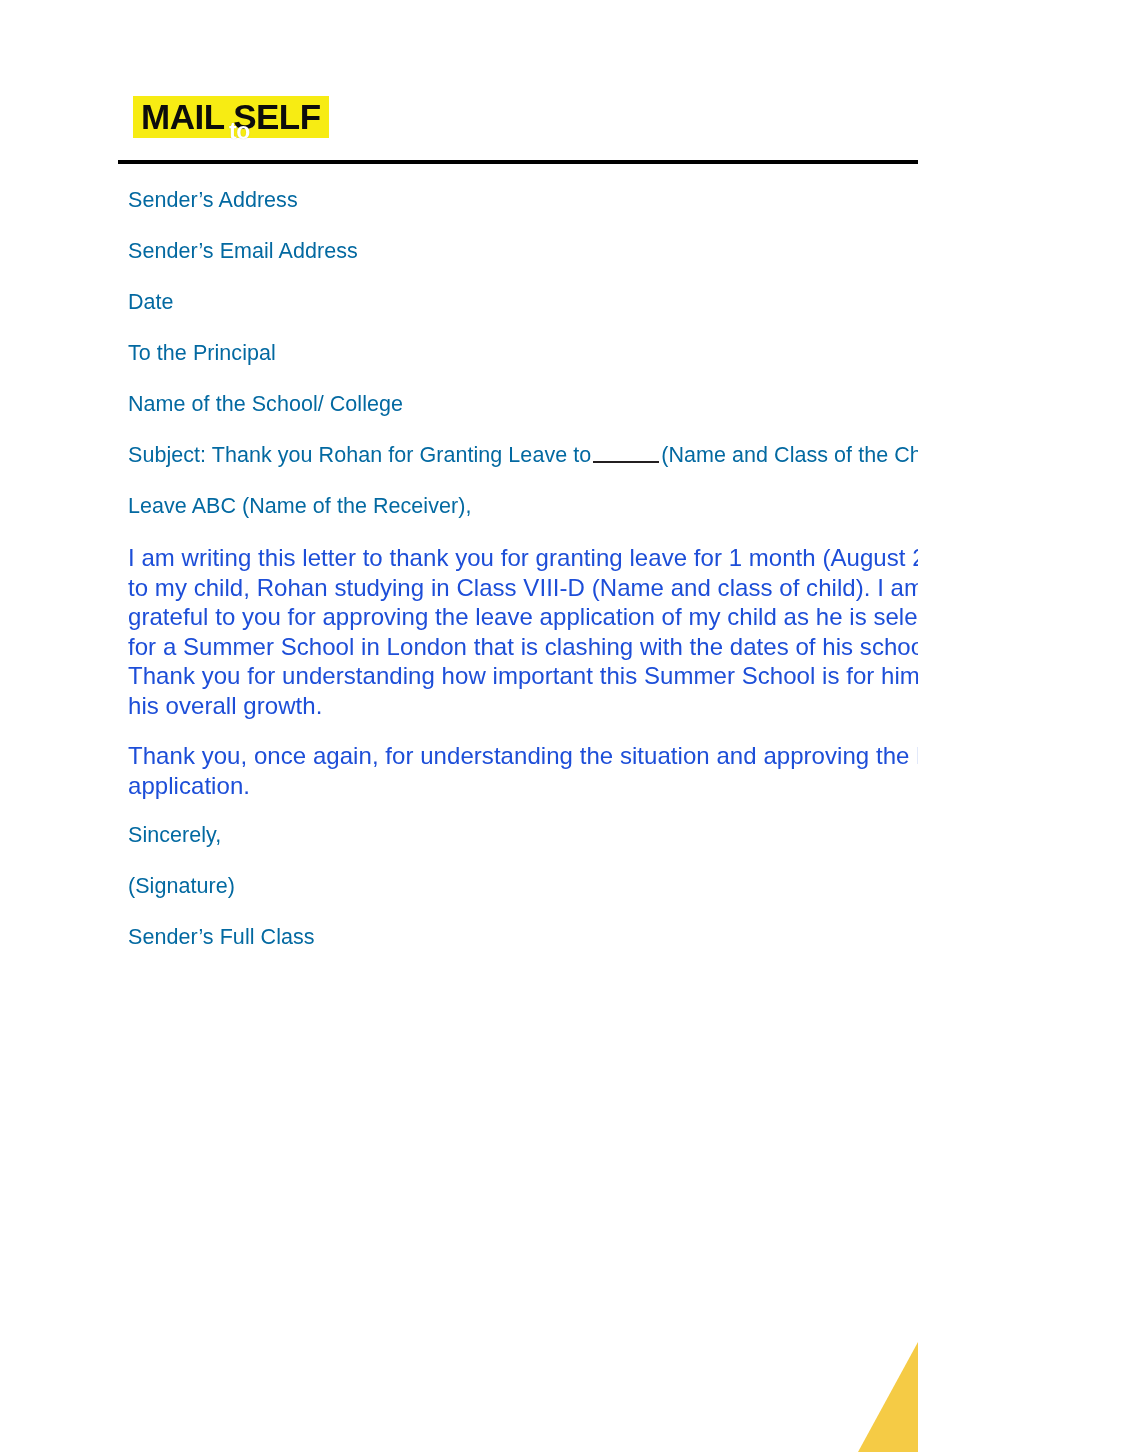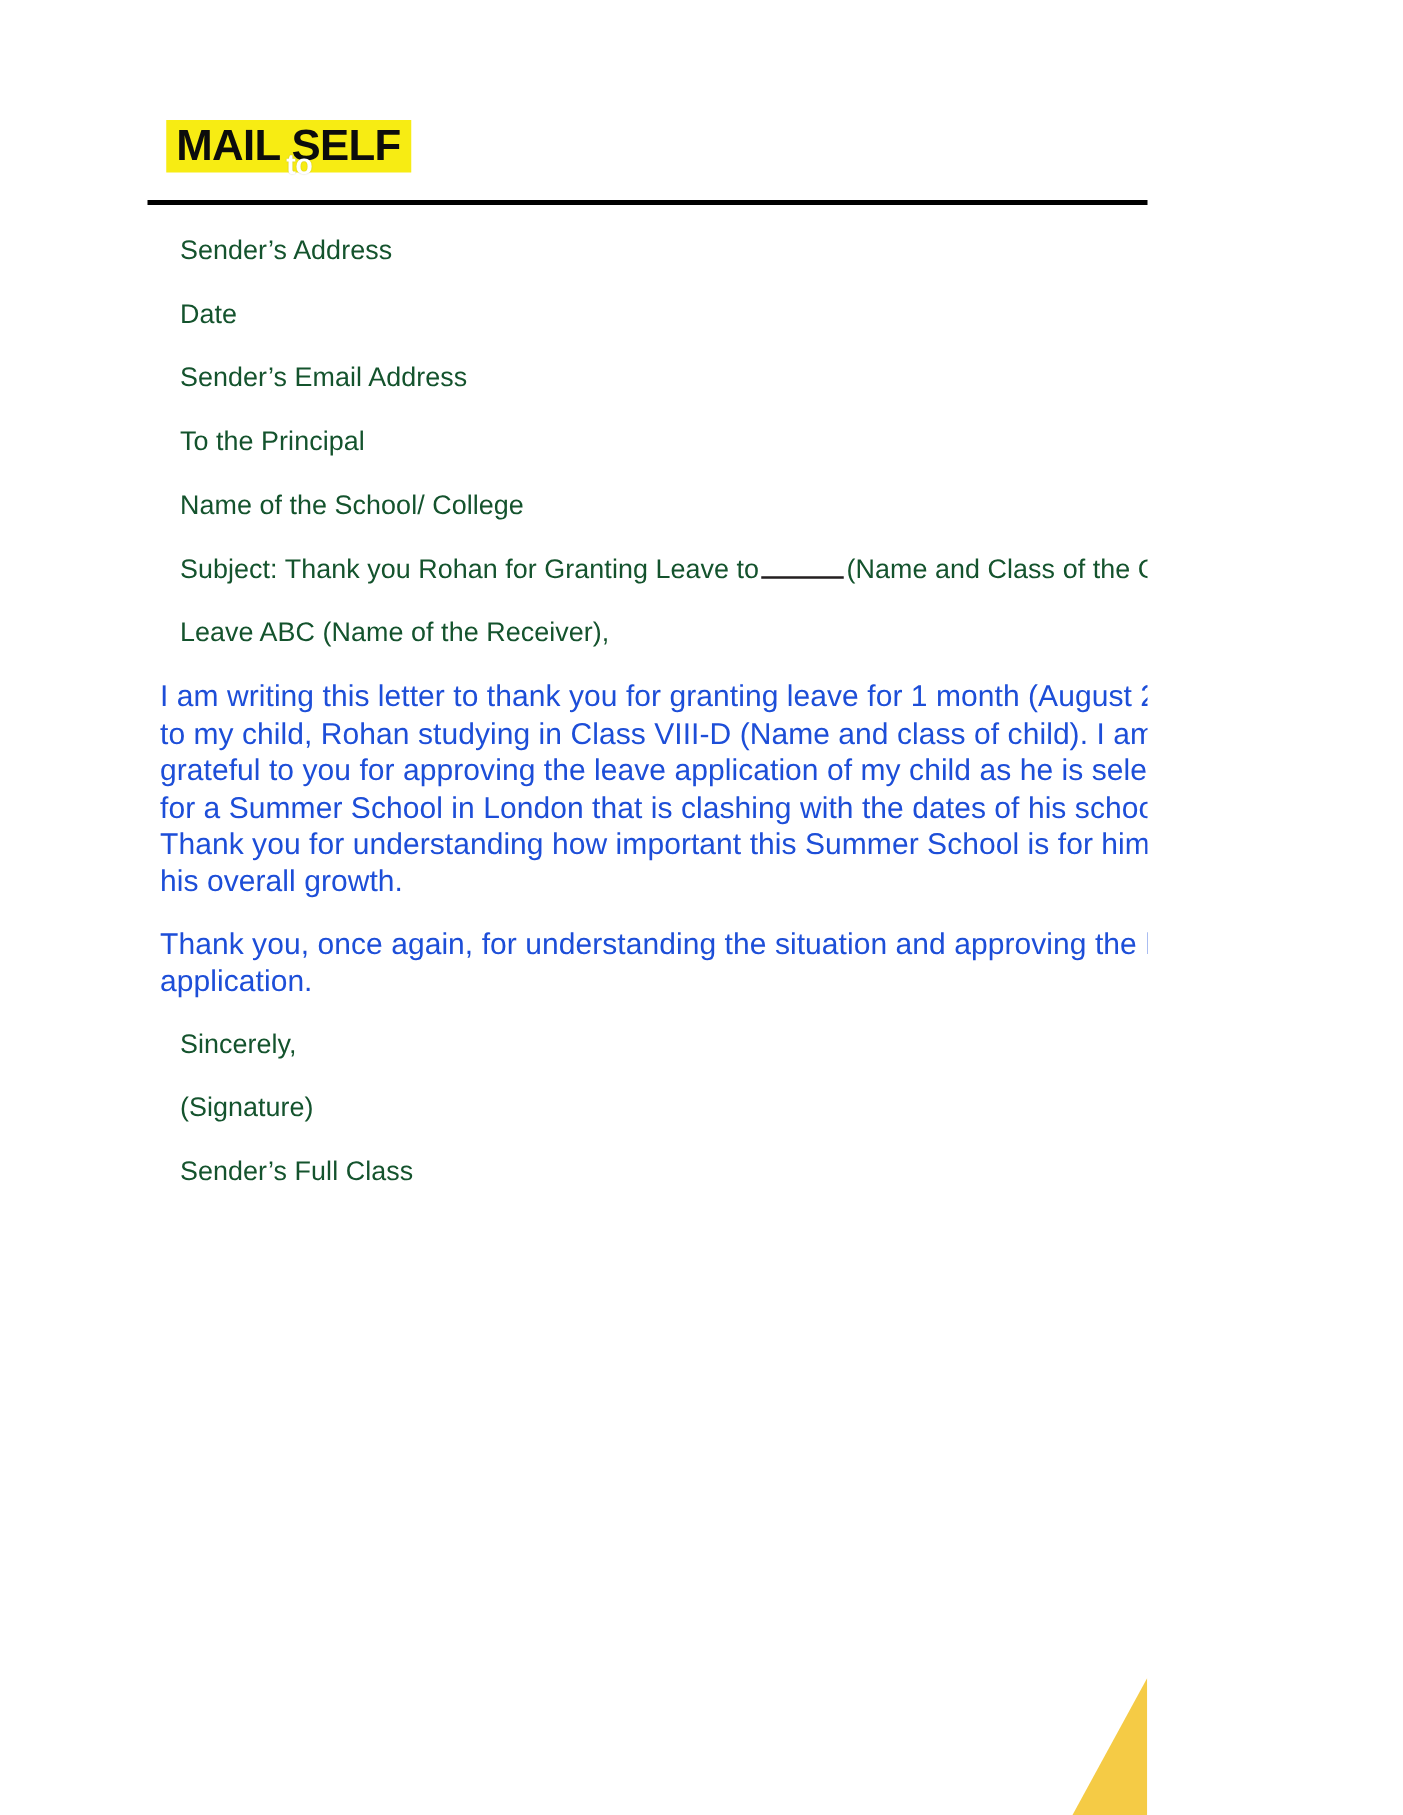--- a/index.html
+++ b/index.html
@@ -75,22 +75,22 @@
   .letter {
     position: absolute;
     left: 128px;
     top: 186px;
     width: 866px;
   }
 
   .line {
     font-size: 21.5px;
     line-height: 29px;
-    margin: 0 0 22px 16px;
-    color: #14532d;
+    margin: 0 0 22px 0;
+    color: #0369a1;
     letter-spacing: 0.05px;
   }
 
   .para {
     font-size: 24px;
     line-height: 29.5px;
     margin: 0 4px 21px 0;
     color: #1d4ed8;
     letter-spacing: 0.05px;
     text-align: left;
@@ -134,23 +134,23 @@
       <span class="logo-to">to</span>
     </div>
   </div>
 
   <div class="divider"></div>
 
   <div class="letter">
 
     <p class="line">Sender’s Address</p>
 
+    <p class="line">Sender’s Email Address</p>
+
     <p class="line">Date</p>
-
-    <p class="line">Sender’s Email Address</p>
 
     <p class="line">To the Principal</p>
 
     <p class="line">Name of the School/ College</p>
 
 
     <p class="line"><span>Subject: Thank you Rohan for Granting Leave to</span><span class="blank-fill"></span><span>(Name and Class of the Child)</span></p>
 
     <p class="line">Leave ABC (Name of the Receiver),</p>
 

